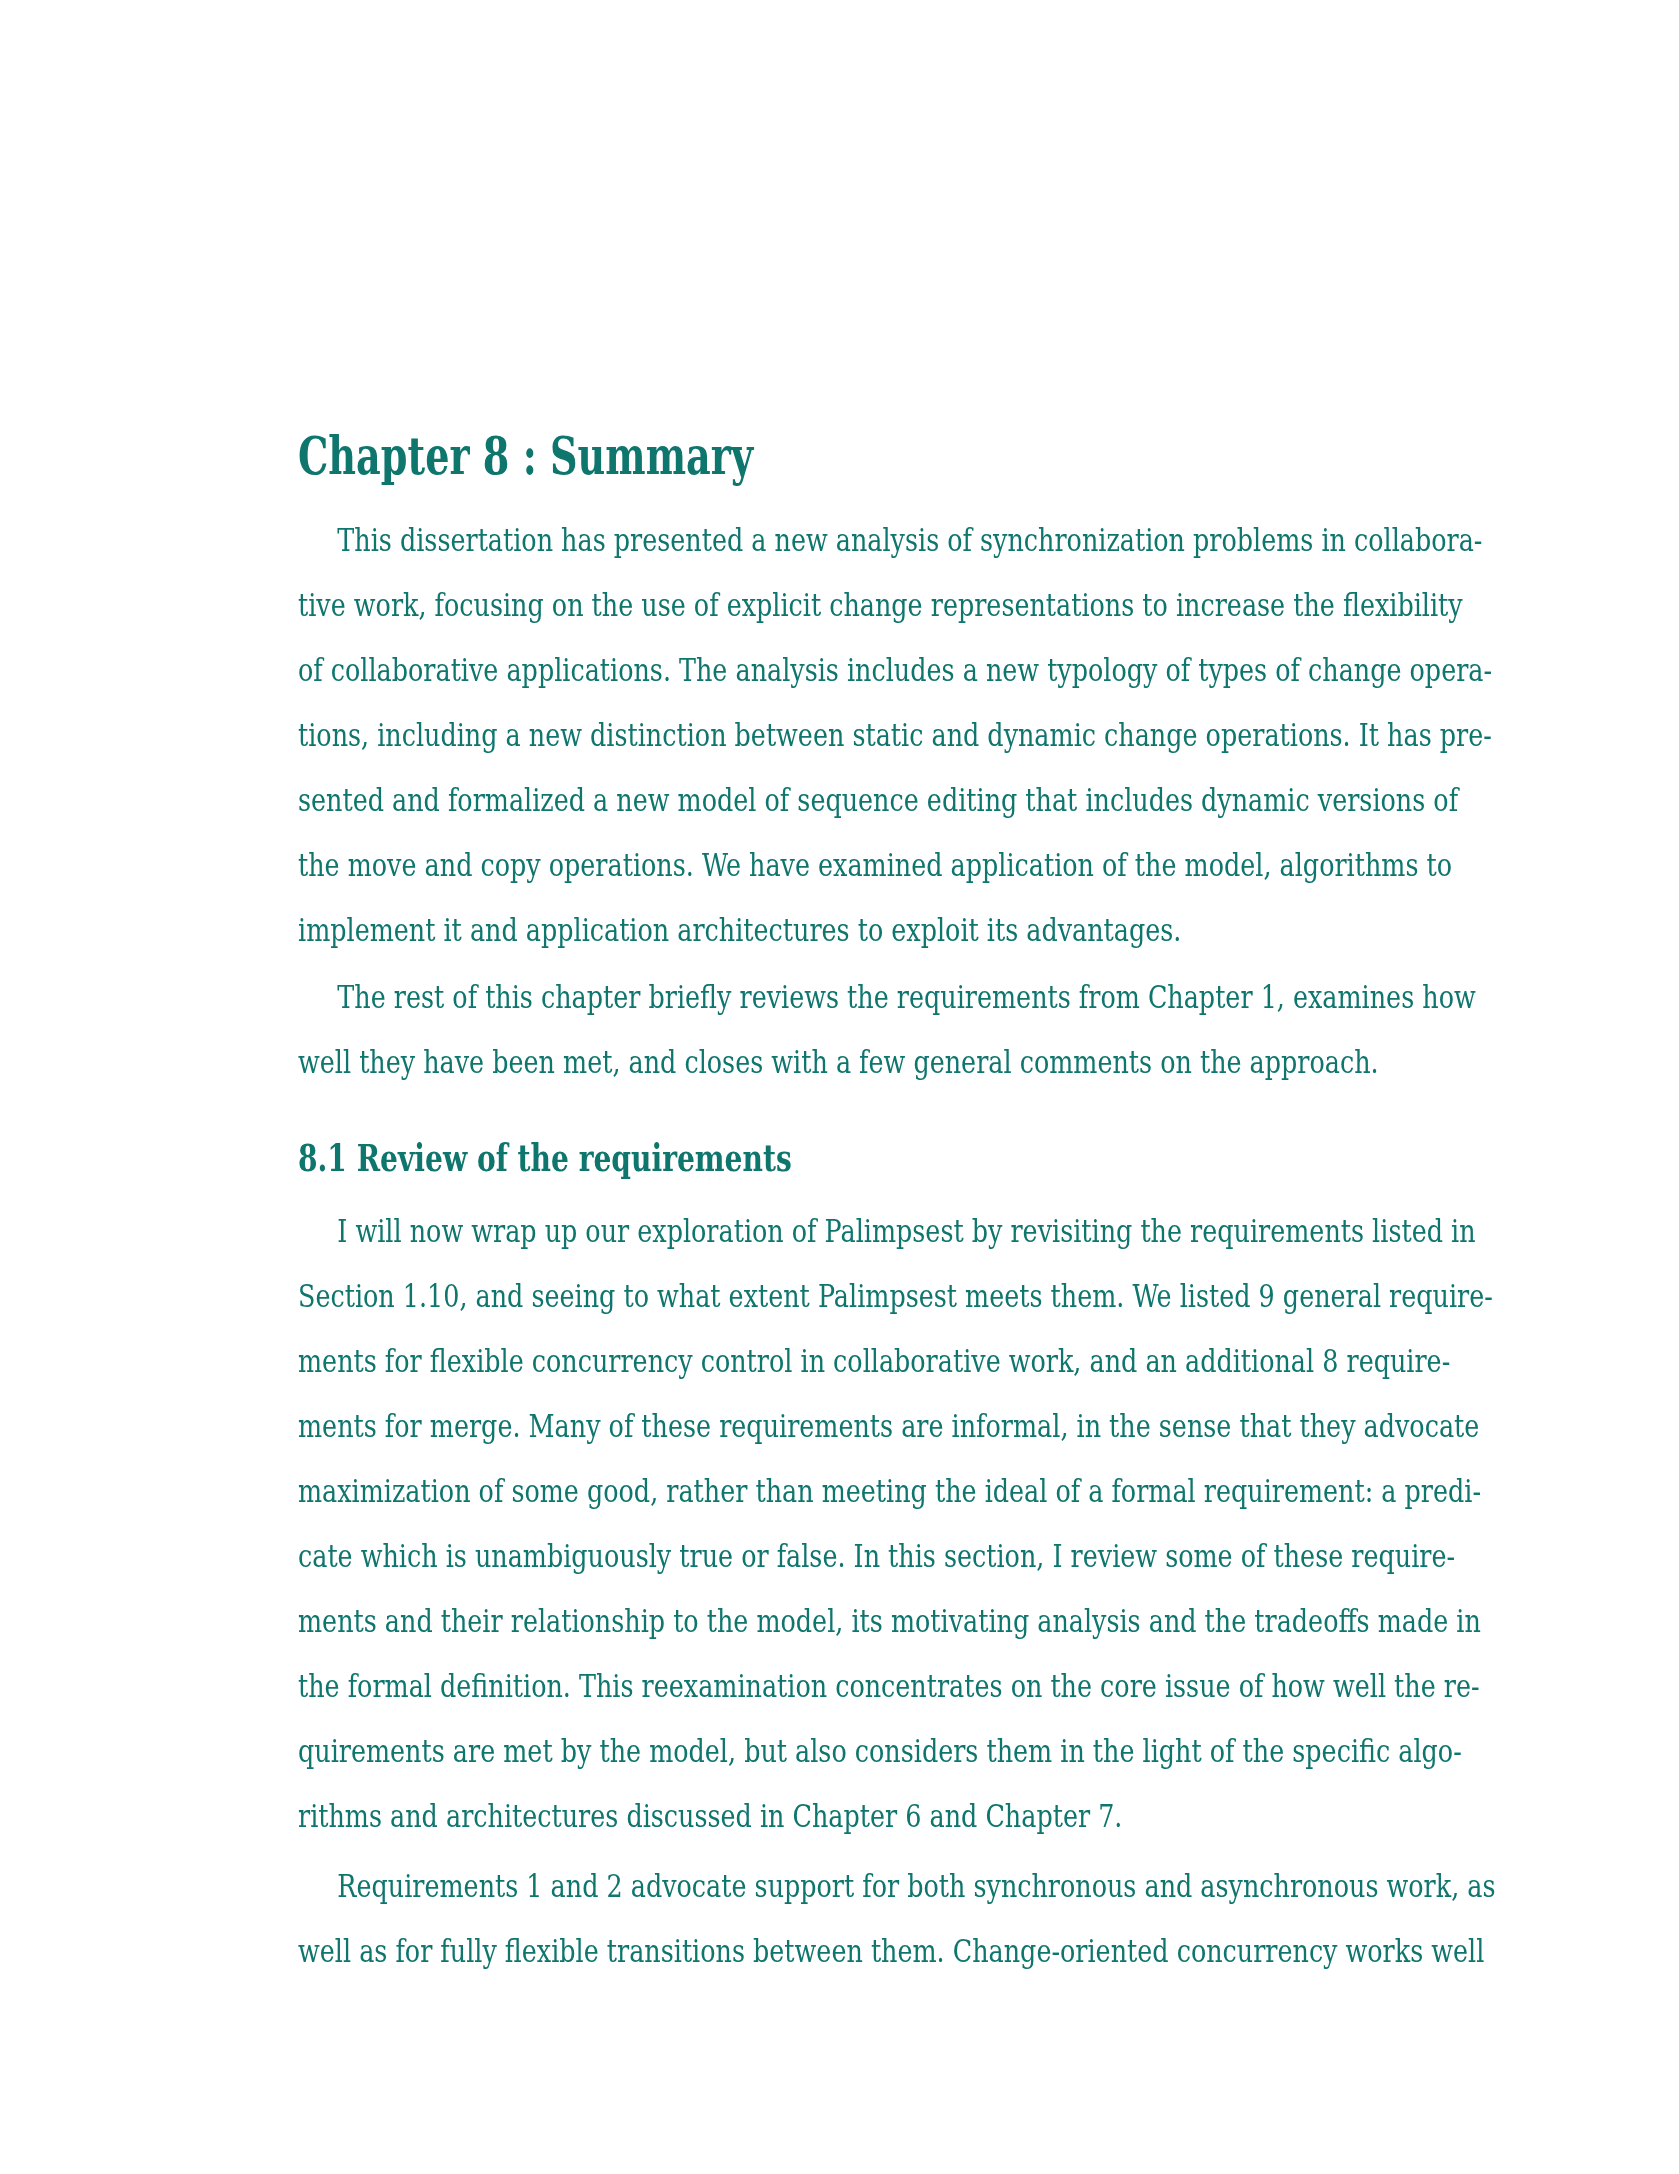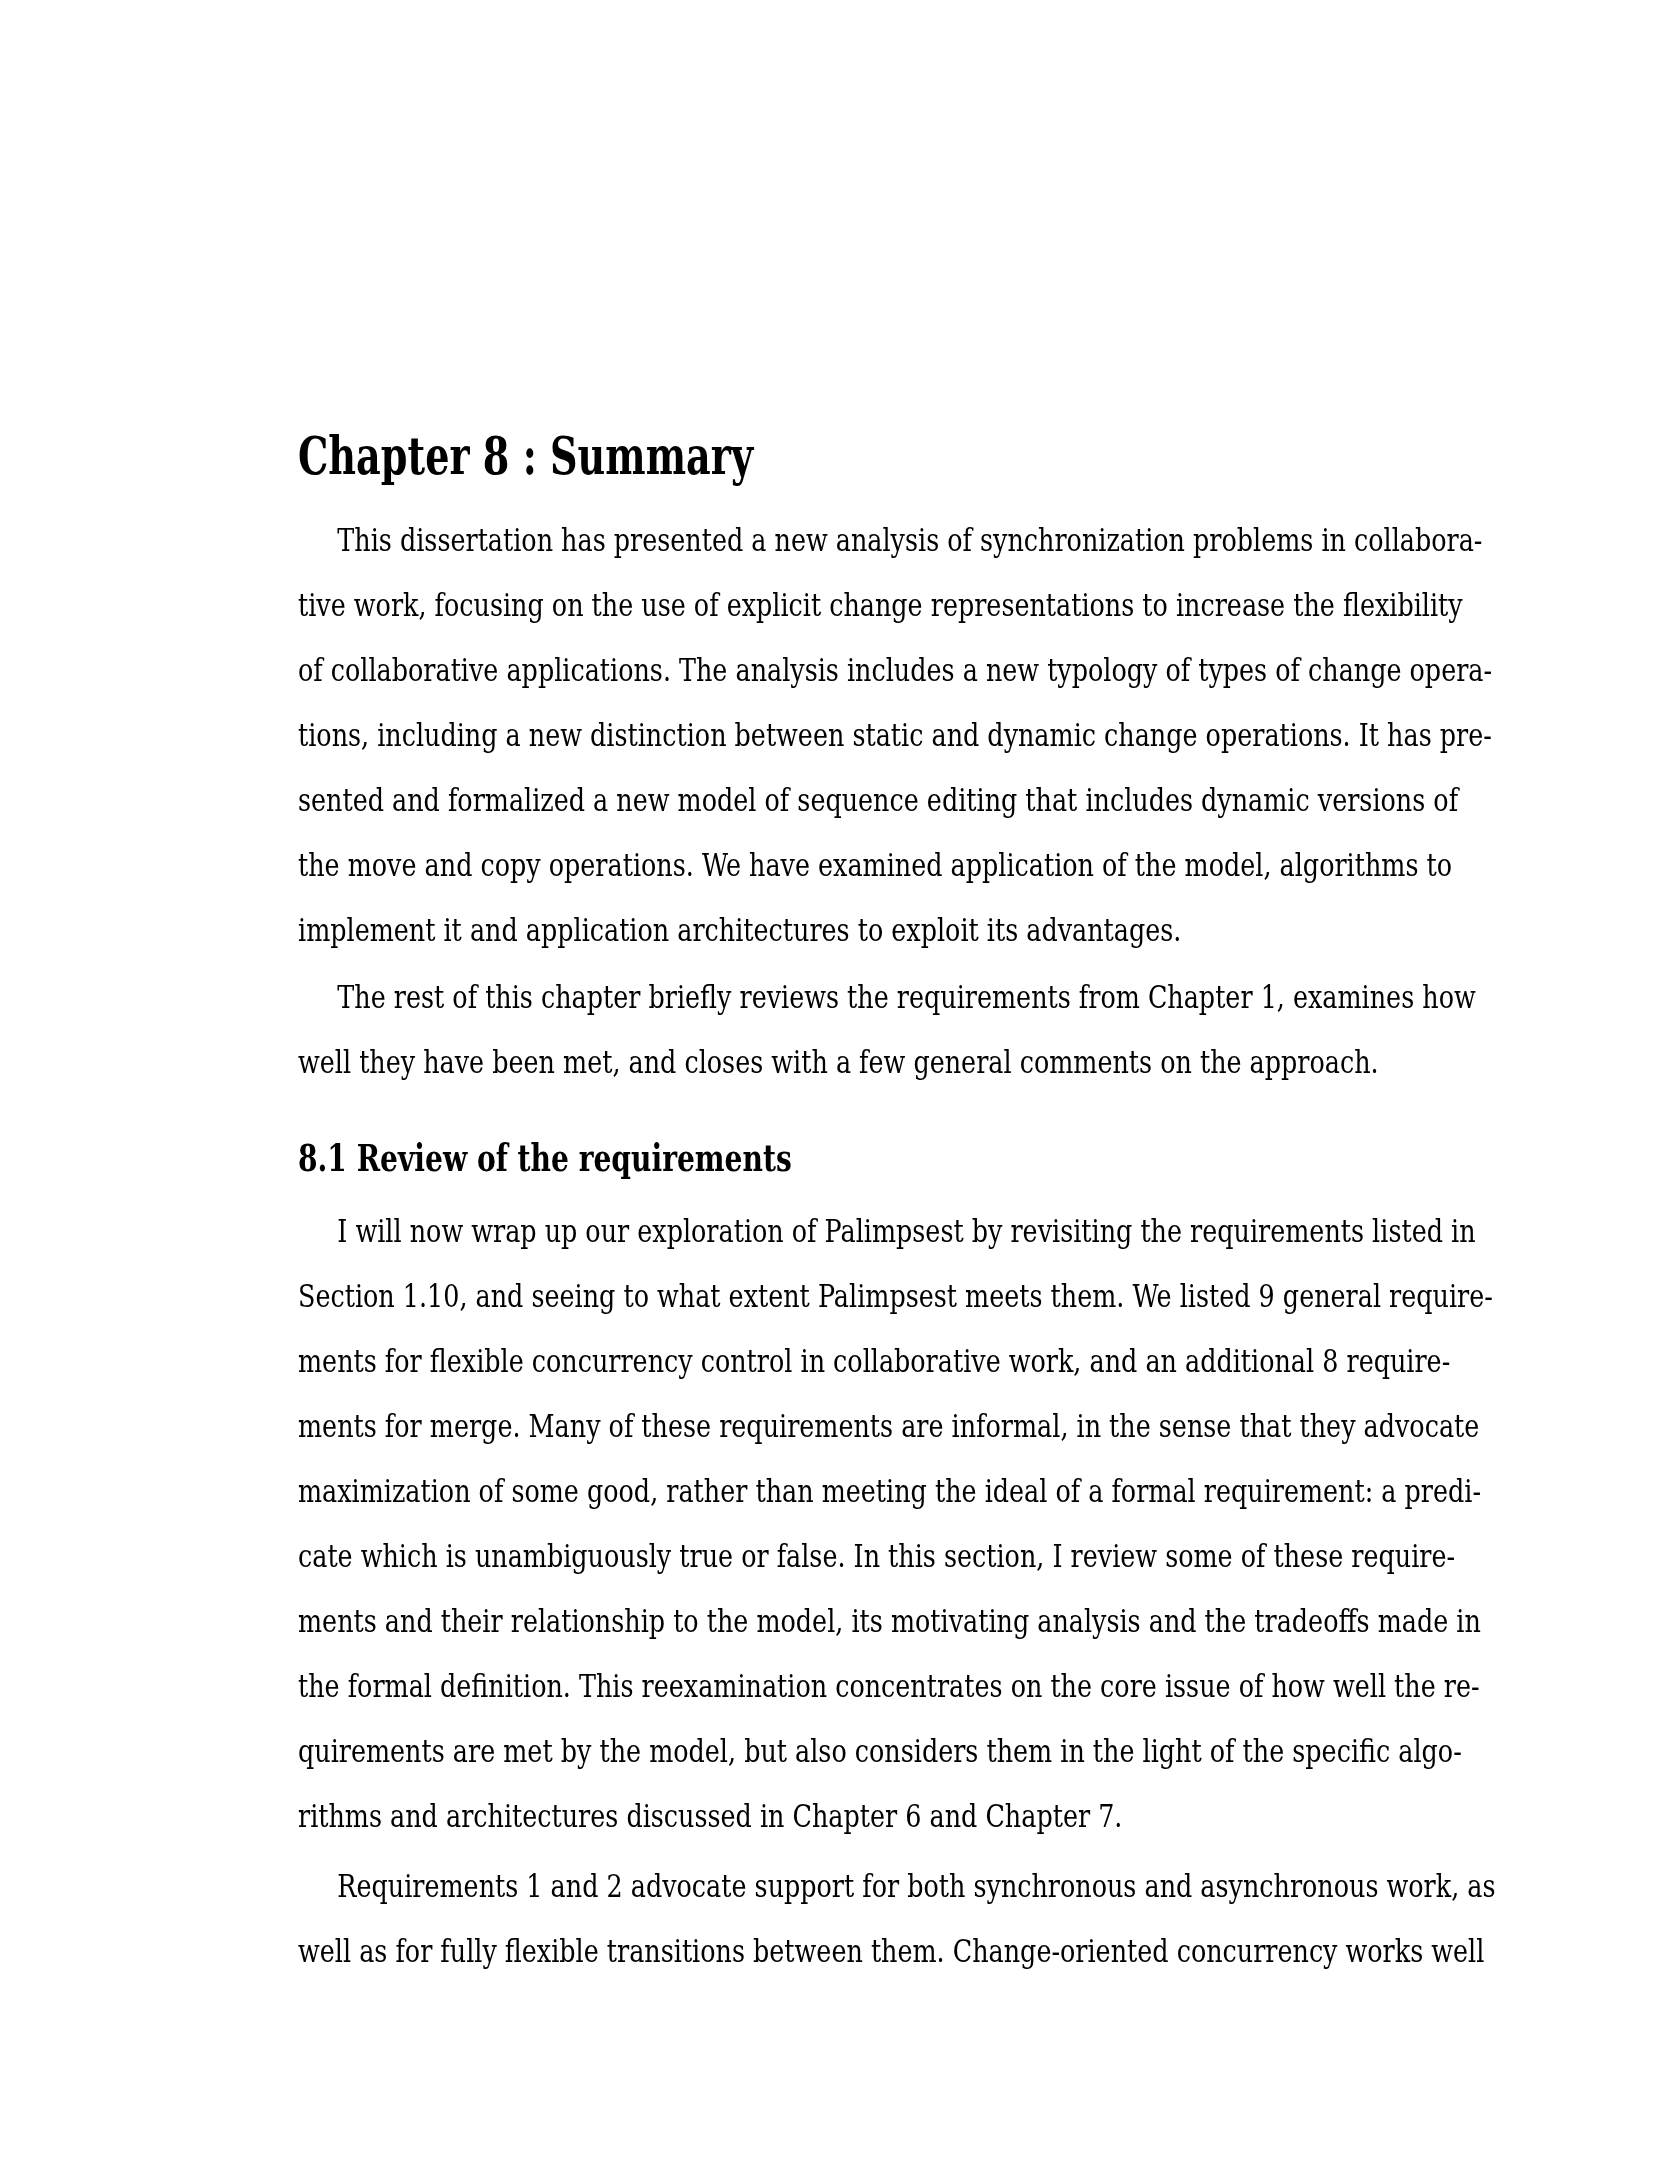--- a/index.html
+++ b/index.html
@@ -7,21 +7,21 @@
     padding: 0;
     background: #ffffff;
   }
   .page {
     position: relative;
     width: 1552px;
     height: 2174px;
     background: #ffffff;
     overflow: hidden;
     font-family: "DejaVu Serif", "Liberation Serif", serif;
-    color: #000000;
+    color: #0f766e;
     -webkit-font-smoothing: antialiased;
   }
   .chapter-title {
     position: absolute;
     left: 298px;
     top: 425px;
     margin: 0;
     font-size: 53px;
     line-height: 60px;
     font-weight: 700;

